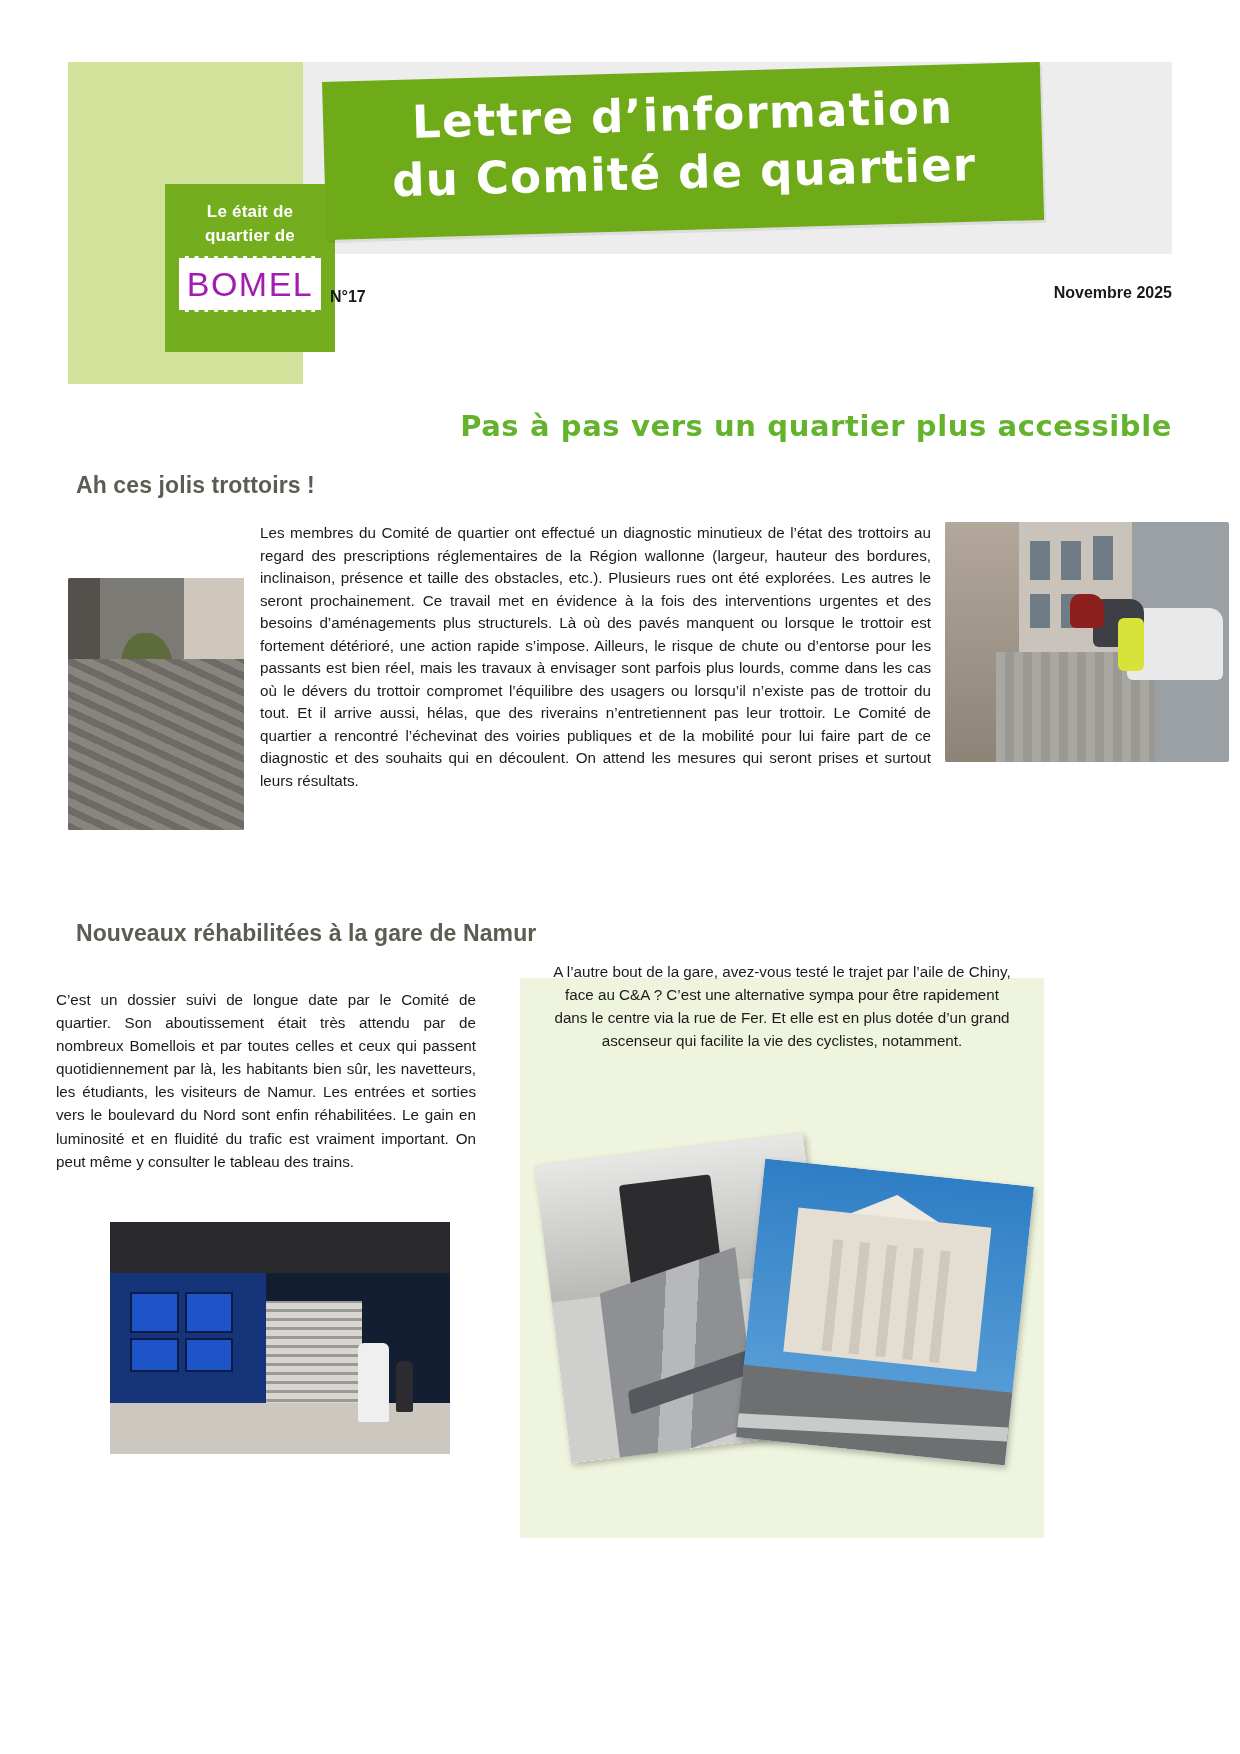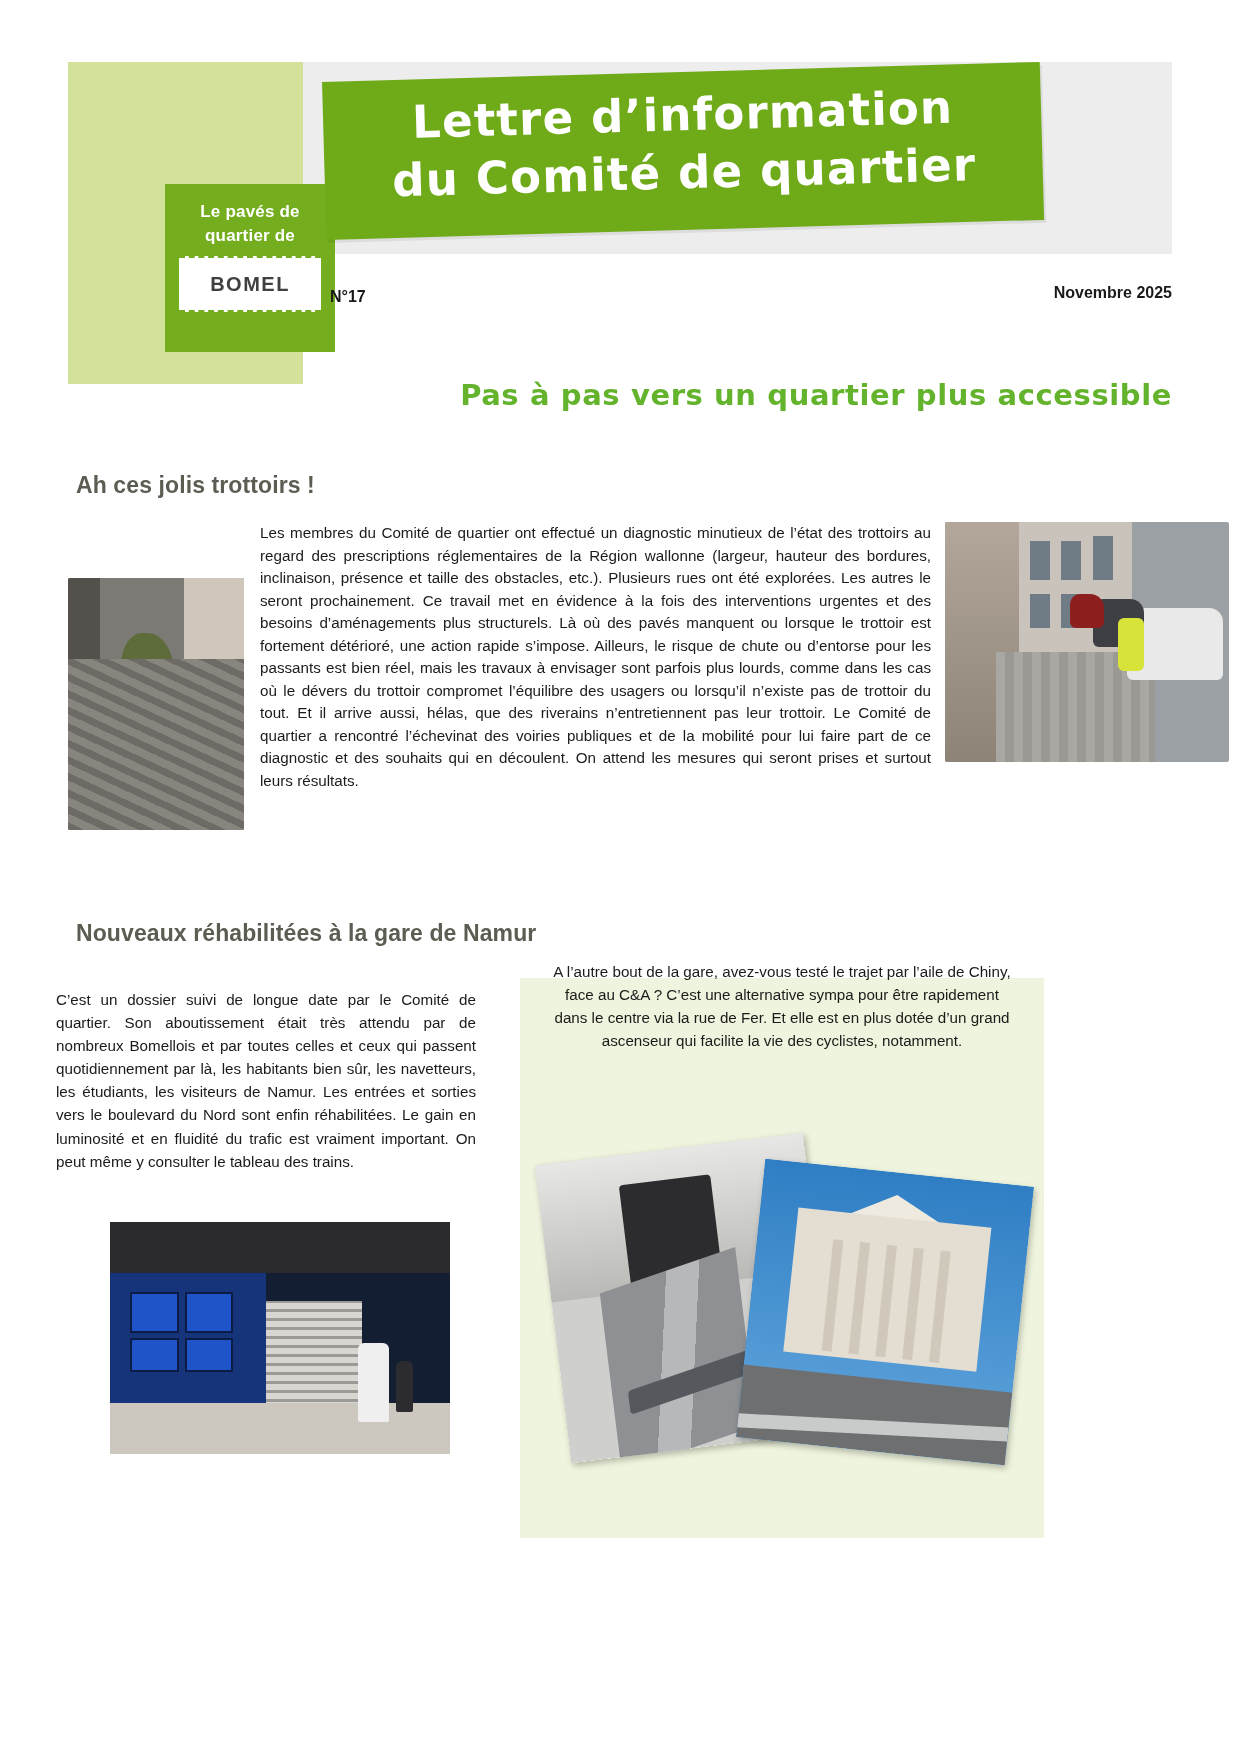--- a/index.html
+++ b/index.html
@@ -61,23 +61,23 @@
     width: 142px;
     height: 52px;
     background: #ffffff;
     border-top: 2px dashed #74ae1e;
     border-bottom: 2px dashed #74ae1e;
     display: flex;
     align-items: center;
     justify-content: center;
   }
   .logo-bomel {
-    color: #404040;
-    font-weight: bold;
-    font-size: 20px;
+    color: #a21caf;
+    font-weight: normal;
+    font-size: 34px;
     letter-spacing: 1.5px;
   }
 
   .title-banner {
     position: absolute;
     left: 322px;
     top: 82px;
     width: 718px;
     height: 158px;
     background: #6faa19;
@@ -114,21 +114,21 @@
     right: 68px;
     top: 284px;
     font-size: 16px;
     font-weight: bold;
   }
 
   
   .headline {
     position: absolute;
     left: 68px;
-    top: 378px;
+    top: 409px;
     width: 1104px;
     text-align: right;
     color: #64b32c;
     font-family: "DejaVu Sans", sans-serif;
     font-size: 29px;
     font-weight: bold;
     letter-spacing: .6px;
   }
 
   
@@ -279,21 +279,21 @@
   .p5 .grnd { position:absolute; left:0; right:0; bottom:0; height:26%; background:#6e6f71; }
   .p5 .stripe { position:absolute; left:0; right:0; bottom:6%; height:5%; background:#c9cbcb; transform:skewY(-3deg); }
 </style>
 </head>
 <body>
 
 <div class="masthead"></div>
 
 <div class="logo-panel">
   <div class="logo-card">
-    <div class="logo-line1">Le pavés de</div>
+    <div class="logo-line1">Le était de</div>
     <div class="logo-line2">quartier de</div>
     <div class="logo-white">
       <span class="logo-bomel">BOMEL</span>
     </div>
   </div>
 </div>
 
 <div class="title-banner"></div>
 <div class="title-text">
   <span class="l1">Lettre d’information</span>

